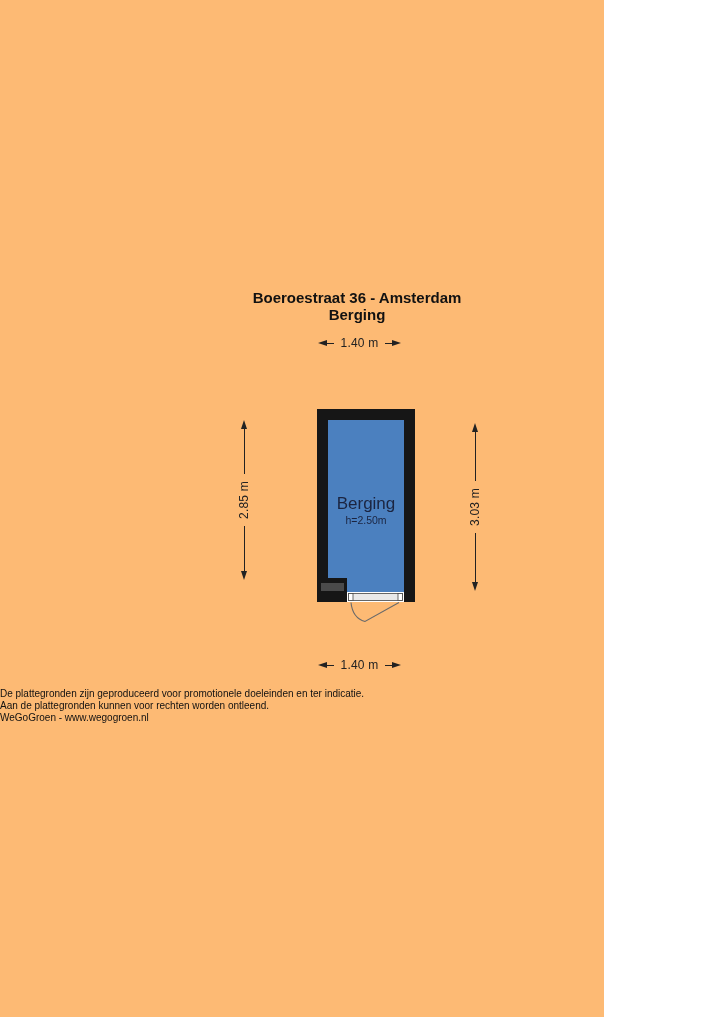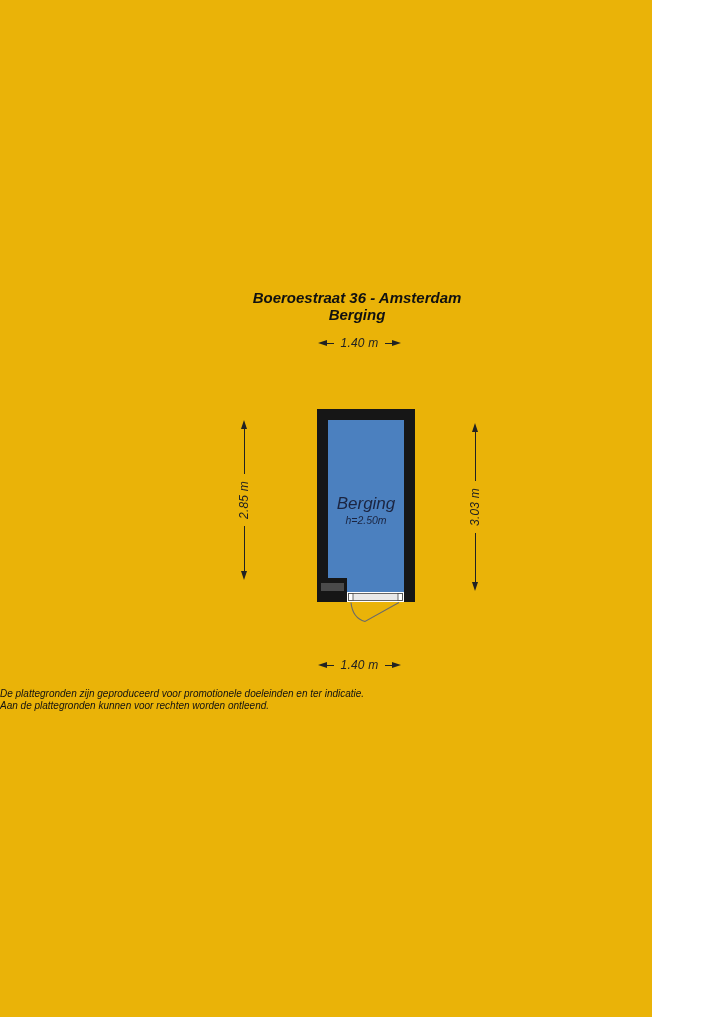--- a/index.html
+++ b/index.html
@@ -2,25 +2,24 @@
 <html><head>
 <meta charset="utf-8">
 <style>
   html, body { margin: 0; padding: 0; }
   body {
     font-family: "Liberation Sans", sans-serif;
     background: #ffffff;
   }
   .canvas {
     position: relative;
-    width: 652px;
+    width: 604px;
     height: 1017px;
-    background: #eab308;
+    background: #fdba74;
     overflow: hidden;
-    font-style: italic;
   }
 
   
   .title-block {
     position: absolute;
     left: 0; top: 289px;
     width: 714px;
     text-align: center;
     color: #111111;
     font-size: 15px;
@@ -131,15 +130,16 @@
 
     <path d="M 41 197.5 Q 42.5 213 55 216.5 L 89 197.5" fill="none" stroke="#6A6A6A" stroke-width="1.1"></path>
 
     <text class="room-label" x="56" y="104" text-anchor="middle" font-size="17">Berging</text>
     <text class="room-label" x="56" y="119" text-anchor="middle" font-size="10.5">h=2.50m</text>
   </svg>
 
   <div class="footer">
     <div>De plattegronden zijn geproduceerd voor promotionele doeleinden en ter indicatie.</div>
     <div>Aan de plattegronden kunnen voor rechten worden ontleend.</div>
+    <div>WeGoGroen -  www.wegogroen.nl</div>
   </div>
 
 </div>
 
 </body></html>

